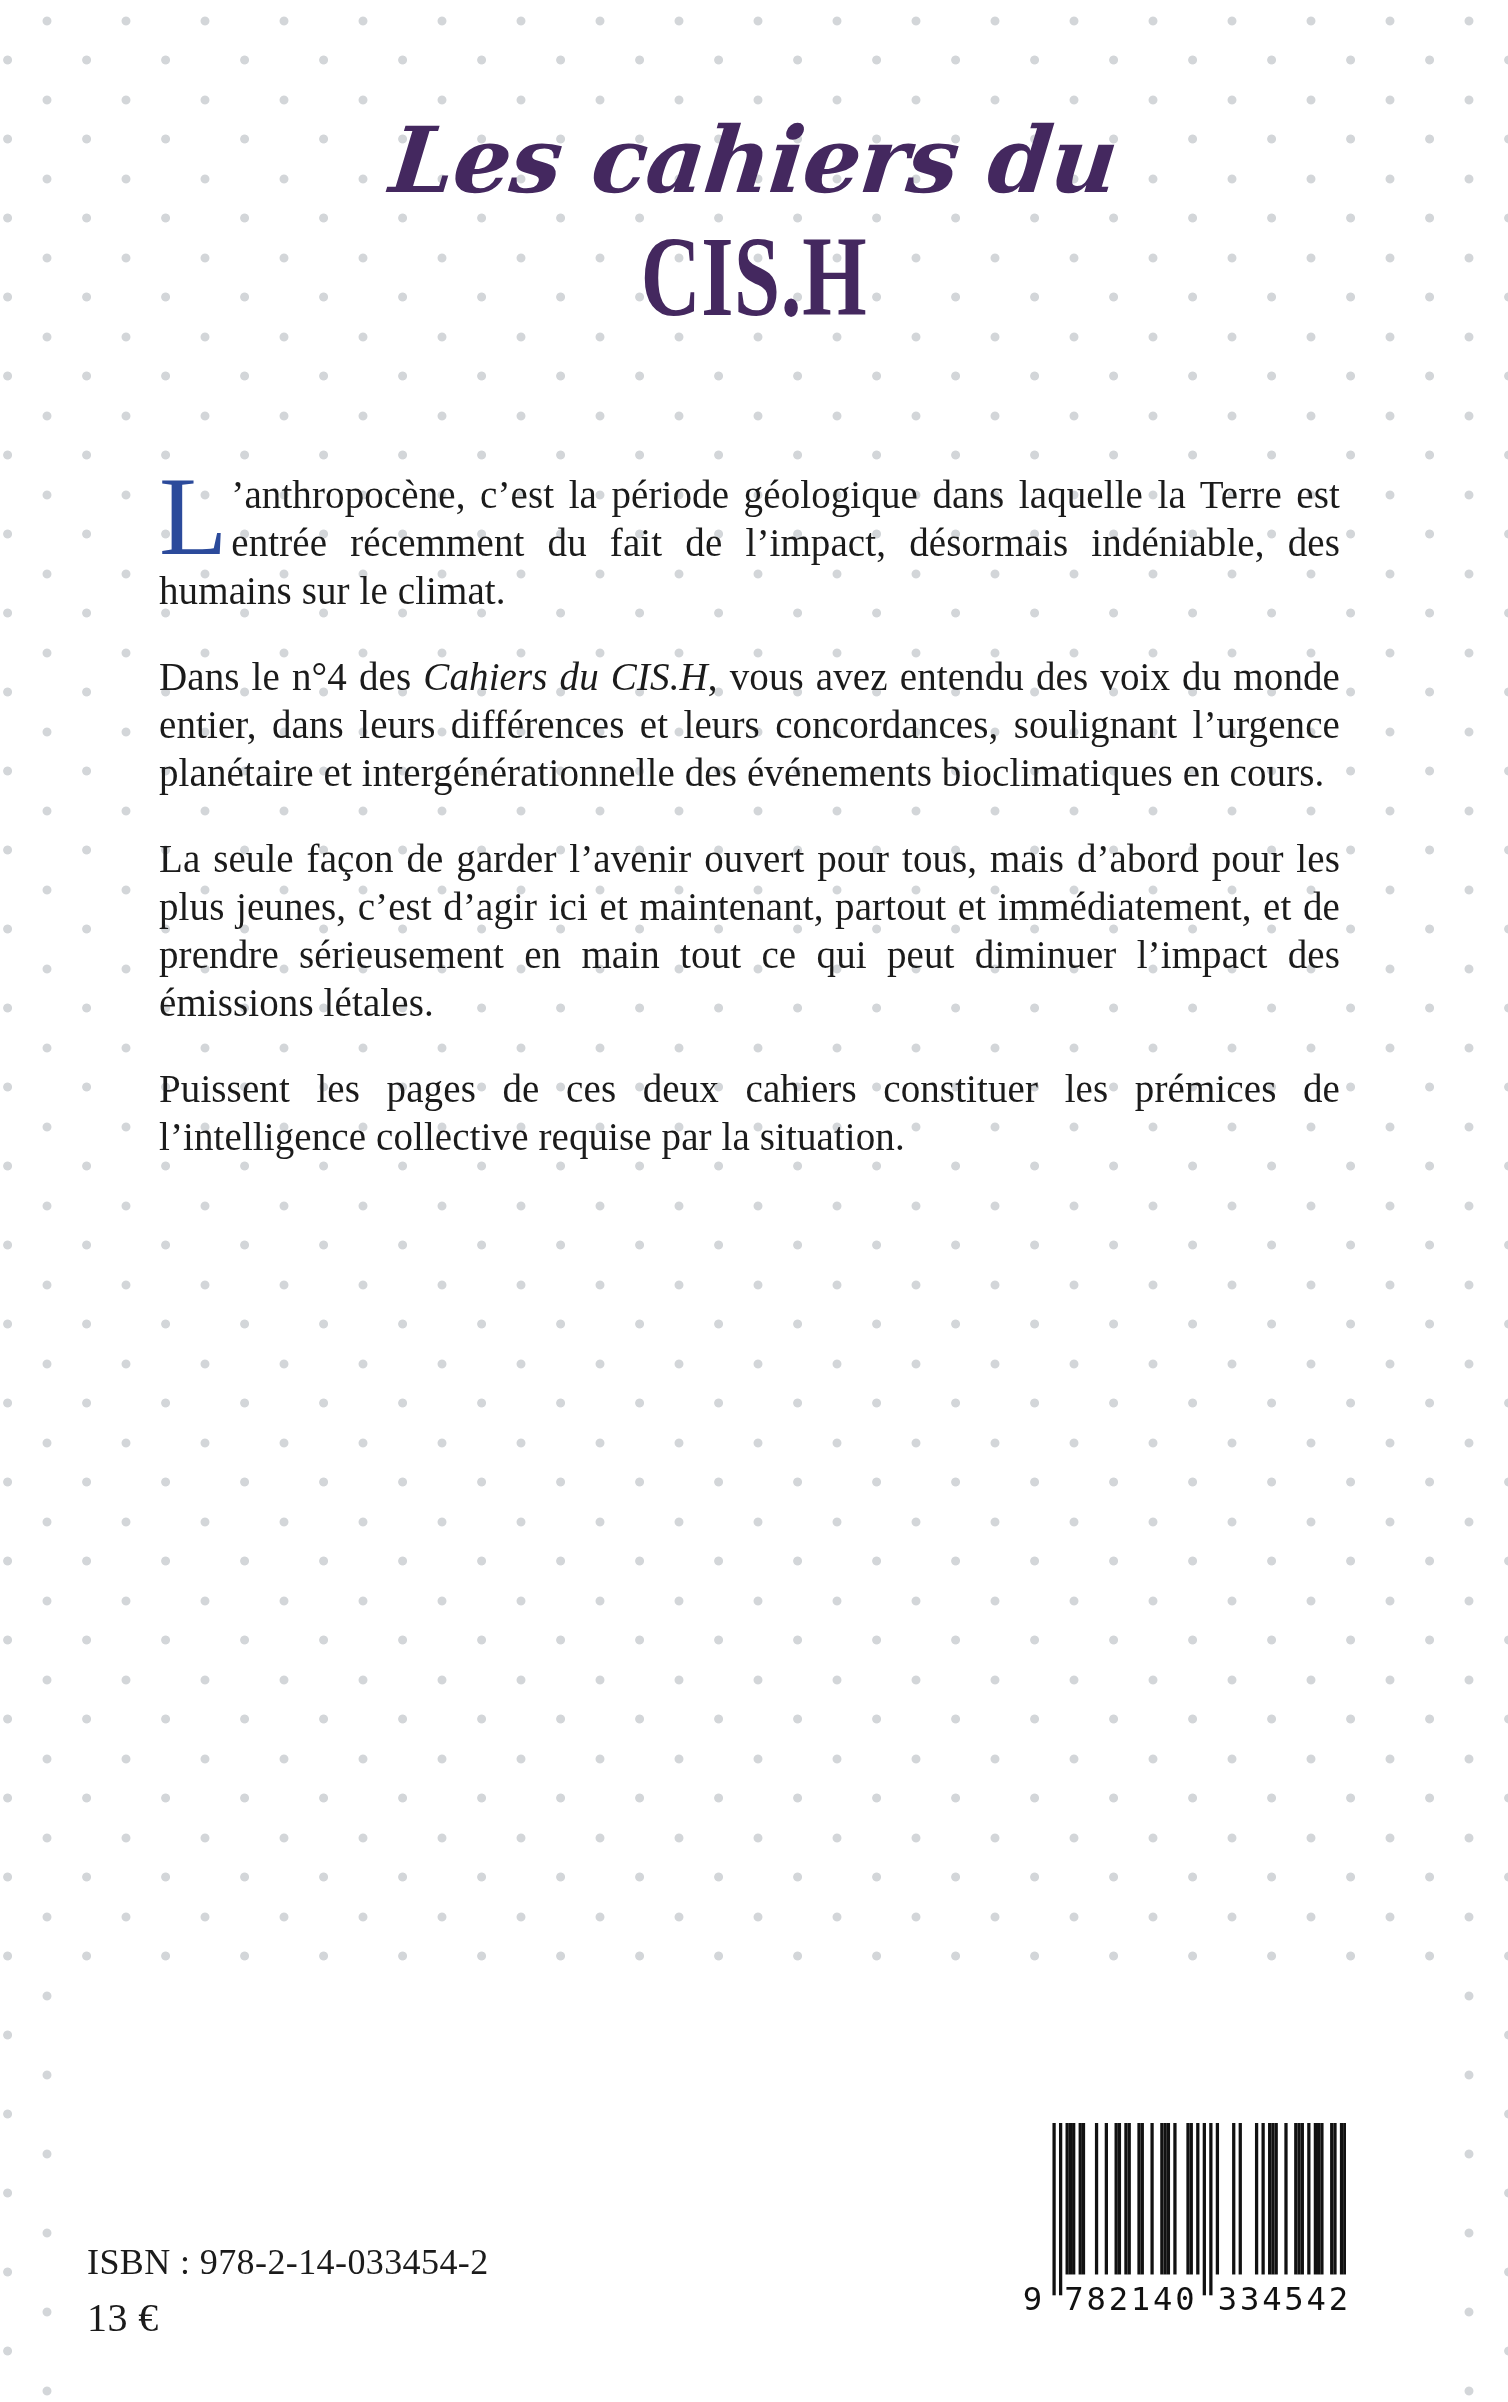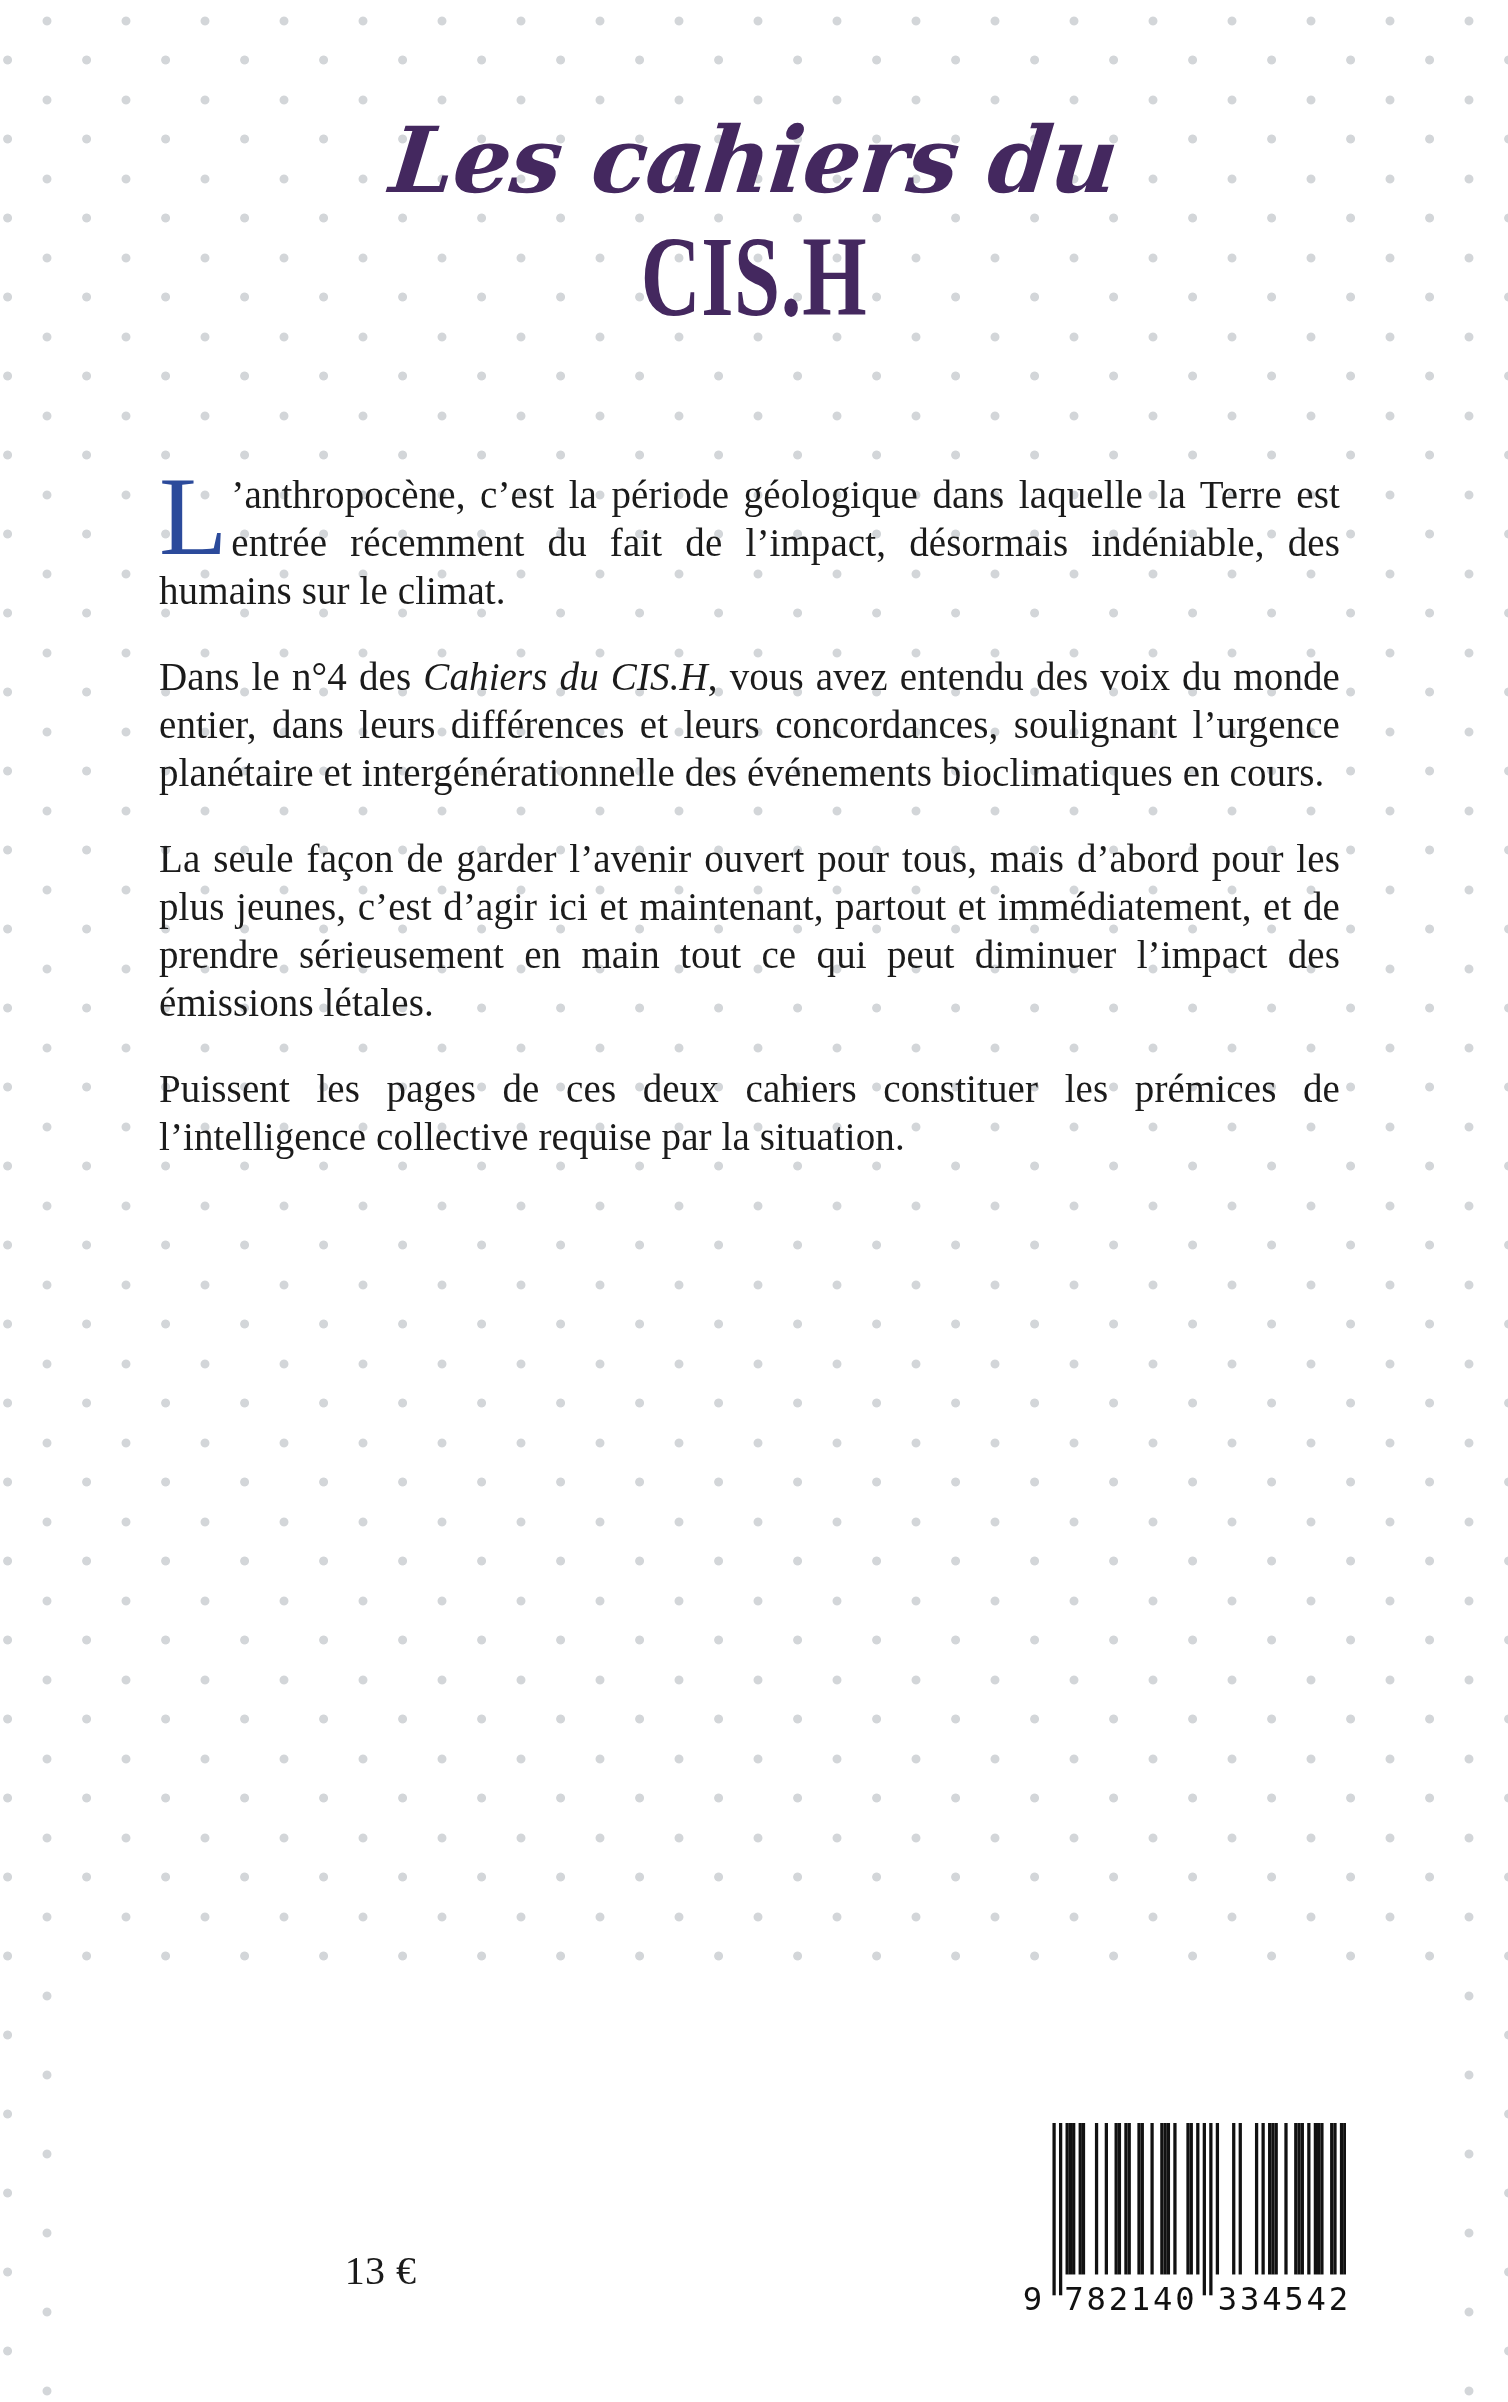--- a/index.html
+++ b/index.html
@@ -114,21 +114,20 @@
     font-size: 36px;
     line-height: 1.32;
     letter-spacing: 0.4px;
   }
 
   .price-line {
     font-size: 40px;
     line-height: 1.32;
     letter-spacing: 0.4px;
     margin-top: 5.7px;
-    text-align: center;
   }
 
   
   .barcode {
     position: absolute;
     left: 1024px;
     top: 2123px;
     width: 322px;
     height: 231px;
   }
@@ -148,20 +147,21 @@
   <div class="blurb" id="blurb">
       <p class="para lead"><span class="dropcap">L</span><span>’anthropocène, c’est la période géologique dans laquelle la Terre est entrée récemment du fait de l’impact, désormais indéniable, des humains sur le climat.</span></p>
       <p class="para"><span>Dans le n°4 des </span><span class="ital">Cahiers du CIS.H</span><span>, vous avez entendu des voix du monde entier, dans leurs différences et leurs concordances, soulignant l’urgence planétaire et intergénérationnelle des événements bioclimatiques en cours.</span></p>
       <p class="para"><span>La seule façon de garder l’avenir ouvert pour tous, mais d’abord pour les plus jeunes, c’est d’agir ici et maintenant, partout et immédiatement, et de prendre sérieusement en main tout ce qui peut diminuer l’impact des émissions létales.</span></p>
       <p class="para"><span>Puissent les pages de ces deux cahiers constituer les prémices de l’intelligence collective requise par la situation.</span></p>
     </div>
 
   <div class="bottom-panel"></div>
 
   <div class="isbn-block">
+    <div class="isbn-line">ISBN : 978-2-14-033454-2</div>
     <div class="price-line">13 €</div>
   </div>
 
   <div class="barcode" id="barcode">
       <svg width="322" height="231" viewBox="0 0 340 244">
         <rect x="0" y="0" width="340" height="244" fill="#ffffff"></rect>
         <rect x="30.00" y="0" width="3.45" height="182" fill="#111111"></rect>
         <rect x="36.90" y="0" width="3.45" height="182" fill="#111111"></rect>
         <rect x="43.80" y="0" width="3.45" height="160" fill="#111111"></rect>
         <rect x="47.25" y="0" width="3.45" height="160" fill="#111111"></rect>

